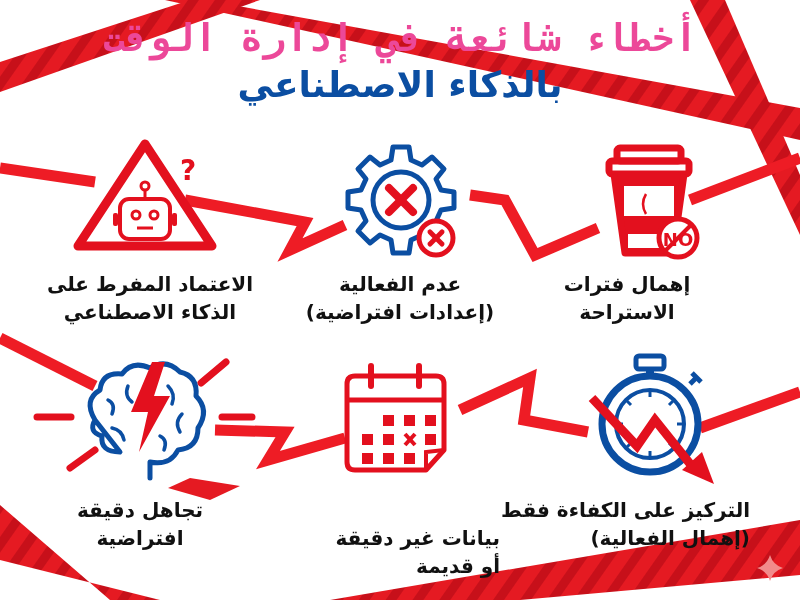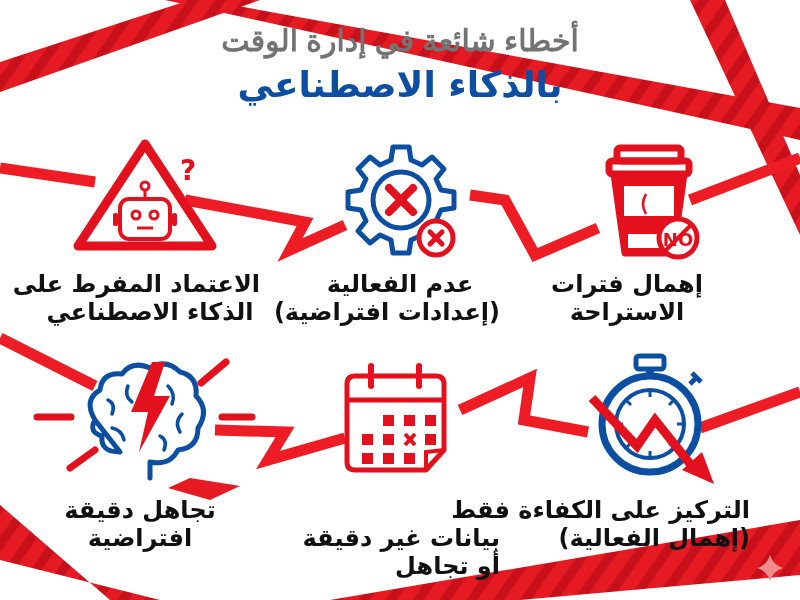--- a/index.html
+++ b/index.html
@@ -6,30 +6,30 @@
     body {
       width:800px; height:600px; overflow:hidden; background:#ffffff;
       position:relative; font-family:"DejaVu Sans", sans-serif;
     }
     .canvas { position:absolute; left:0; top:0; width:800px; height:600px; }
     .title-wrap {
       position:absolute; left:0; top:22px; width:800px; text-align:center; direction:rtl;
       z-index:5;
     }
     .title-line1 {
-      color:#737373; font-weight:bold; font-size:30px; line-height:38px;
-      font-family:Liberation Sans, sans-serif; letter-spacing:0;
+      color:#ec4899; font-weight:bold; font-size:38px; line-height:38px;
+      font-family:Liberation Mono, monospace; letter-spacing:0;
     }
     .title-line2 {
       color:#0b4ea2; font-weight:bold; font-size:36px; line-height:50px;
       font-family:"DejaVu Sans", sans-serif;
     }
     .label {
       position:absolute; direction:rtl; text-align:center; color:#111111;
-      font-weight:bold; font-size:24px; line-height:28px; z-index:5;
+      font-weight:bold; font-size:20px; line-height:28px; z-index:5;
       font-family:"DejaVu Sans", sans-serif; white-space:nowrap;
     }
     .label div { display:block; }
   </style>
 </head>
 <body>
 
 <svg class="canvas" viewBox="0 0 800 600" xmlns="http://www.w3.org/2000/svg">
   <defs>
     <pattern id="stripes" patternUnits="userSpaceOnUse" width="22" height="22" patternTransform="rotate(35)">
@@ -192,18 +192,18 @@
   <div>الاعتماد المفرط على</div>
   <div>الذكاء الاصطناعي</div>
 </div>
 
 <div class="label" style="left:510px; top:496px; width:240px;text-align:right;">
   <div>التركيز على الكفاءة فقط</div>
   <div>(إهمال الفعالية)</div>
 </div>
 <div class="label" style="left:300px; top:524px; width:200px;text-align:right;">
   <div>بيانات غير دقيقة</div>
-  <div>أو تجاهل</div>
+  <div>أو قديمة</div>
 </div>
 <div class="label" style="left:50px; top:496px; width:180px;">
   <div>تجاهل دقيقة</div>
   <div>افتراضية</div>
 </div>
 
 </body></html>

